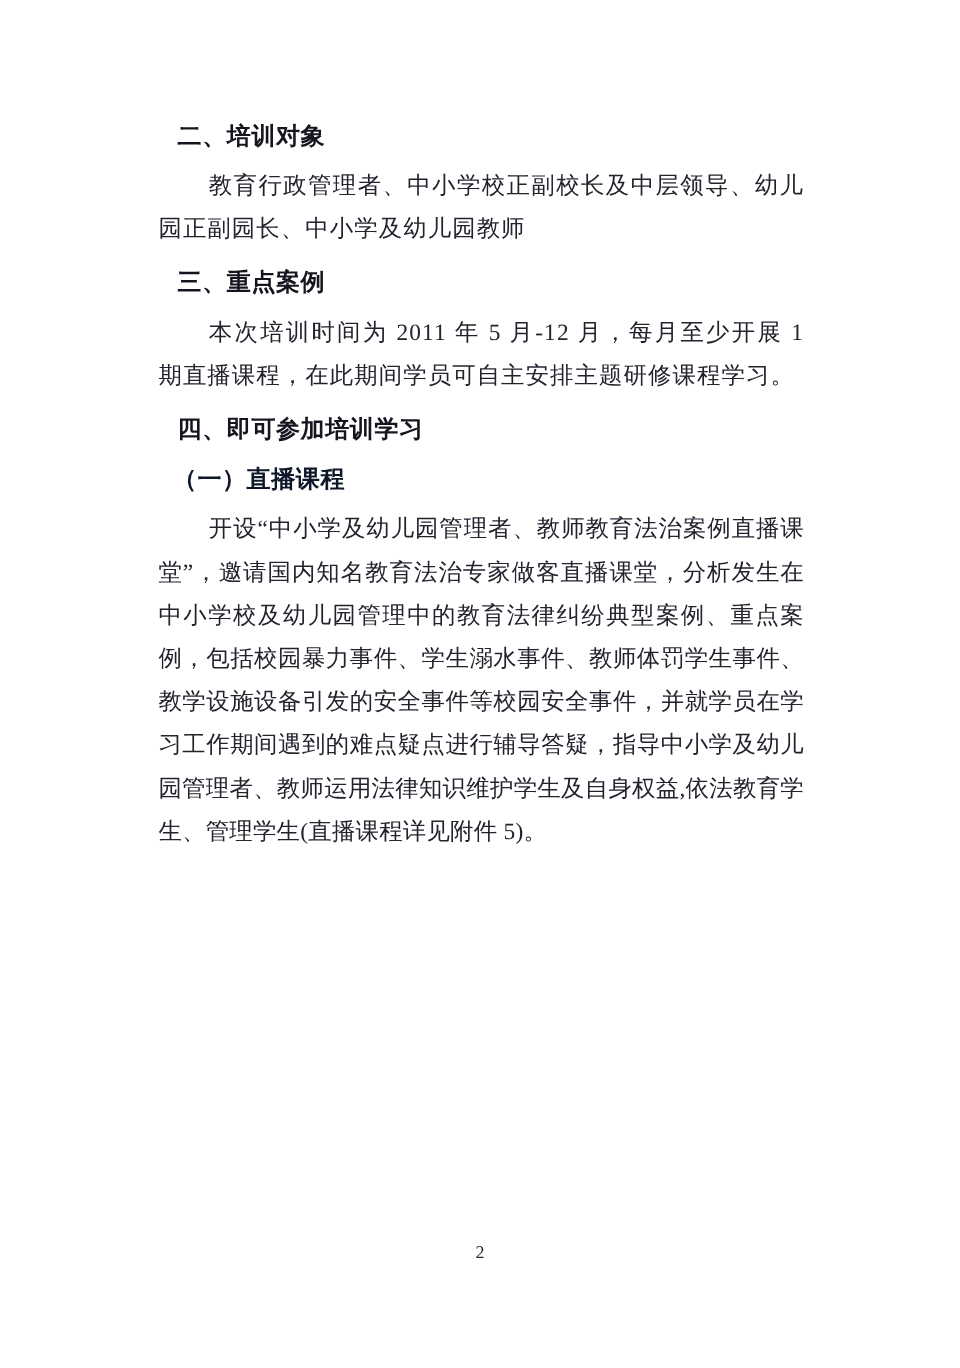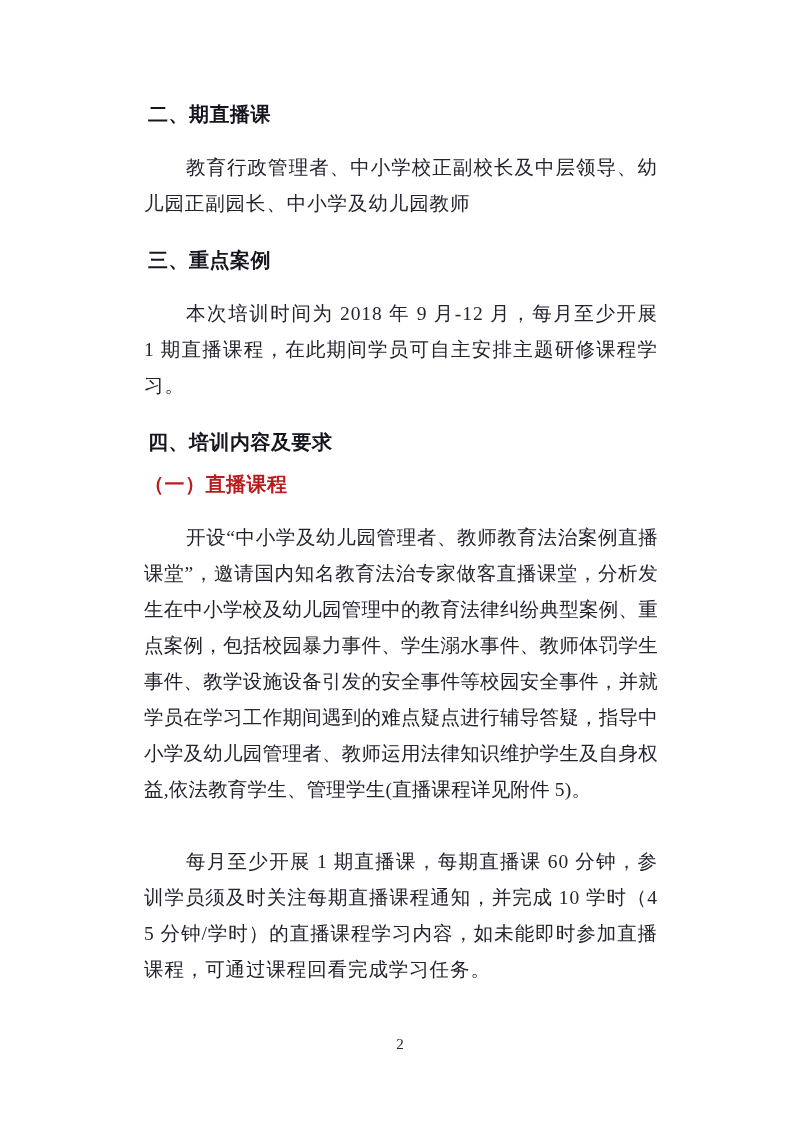--- a/index.html
+++ b/index.html
@@ -45,32 +45,32 @@
     white-space: nowrap;
   }
 
   
   .heading-sub {
     font-family: "Liberation Serif", "DejaVu Serif", serif;
     font-weight: bold;
     font-size: 20px;
     line-height: 36px;
     letter-spacing: 0.5px;
-    color: #b91c1c;
+    color: #0f172a;
     margin: 0;
     padding-left: 16px;
     white-space: nowrap;
   }
 
   
   .para {
     font-family: "Liberation Serif", "DejaVu Serif", serif;
     font-size: 19.5px;
     line-height: 36px;
-    margin: 16px;
+    margin: 4px;
     text-align: justify;
     text-justify: inter-character;
     text-indent: 42px;
     letter-spacing: 0.9px;
     color: #23232e;
     word-break: break-all;
   }
 
   .para.tight {
     letter-spacing: 0.2px;
@@ -89,41 +89,40 @@
     font-size: 15px;
     color: #2a2a35;
   }
 </style>
 </head>
 <body>
 
 <div class="page">
   <div class="content">
 
-    <h2 class="heading-num">二、期直播课</h2>
+    <h2 class="heading-num">二、培训对象</h2>
     <div class="spacer-sm"></div>
     <p class="para">教育行政管理者、中小学校正副校长及中层领导、幼儿园正副园长、中小学及幼儿园教师</p>
 
     <div class="spacer-md"></div>
 
     <h2 class="heading-num">三、重点案例</h2>
     <div class="spacer-sm"></div>
-    <p class="para">本次培训时间为 2018 年 9 月-12 月，每月至少开展 1 期直播课程，在此期间学员可自主安排主题研修课程学习。</p>
+    <p class="para">本次培训时间为 2011 年 5 月-12 月，每月至少开展 1 期直播课程，在此期间学员可自主安排主题研修课程学习。</p>
 
     <div class="spacer-md"></div>
 
-    <h2 class="heading-num">四、培训内容及要求</h2>
+    <h2 class="heading-num">四、即可参加培训学习</h2>
     <div class="spacer-sm"></div>
 
     <div class="spacer-md"></div>
 
     <h3 class="heading-sub">（一）直播课程</h3>
     <div class="spacer-sm"></div>
     <p class="para tight">开设“中小学及幼儿园管理者、教师教育法治案例直播课堂”，邀请国内知名教育法治专家做客直播课堂，分析发生在中小学校及幼儿园管理中的教育法律纠纷典型案例、重点案例，包括校园暴力事件、学生溺水事件、教师体罚学生事件、教学设施设备引发的安全事件等校园安全事件，并就学员在学习工作期间遇到的难点疑点进行辅导答疑，指导中小学及幼儿园管理者、教师运用法律知识维护学生及自身权益,依法教育学生、管理学生(直播课程详见附件 5)。</p>
 
     <div class="spacer-md"></div>
 
-    <p class="para">每月至少开展 1 期直播课，每期直播课 60 分钟，参训学员须及时关注每期直播课程通知，并完成 10 学时（45 分钟/学时）的直播课程学习内容，如未能即时参加直播课程，可通过课程回看完成学习任务。</p>
 
   </div>
 
   <div class="page-number">2</div>
 </div>
 
 </body></html>

